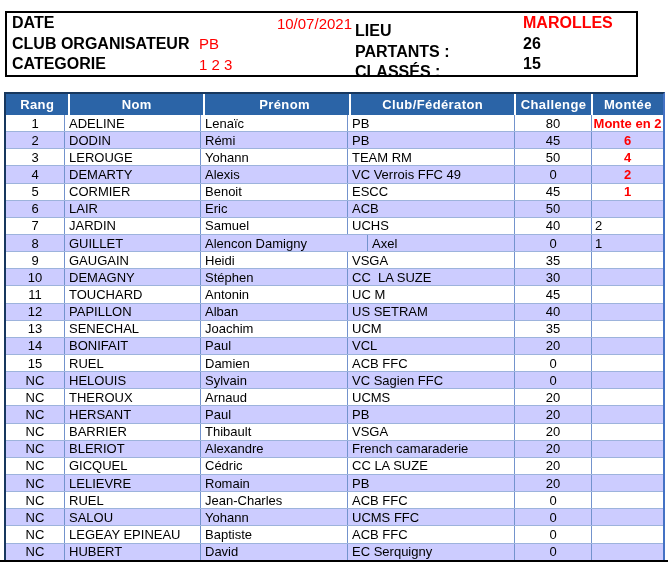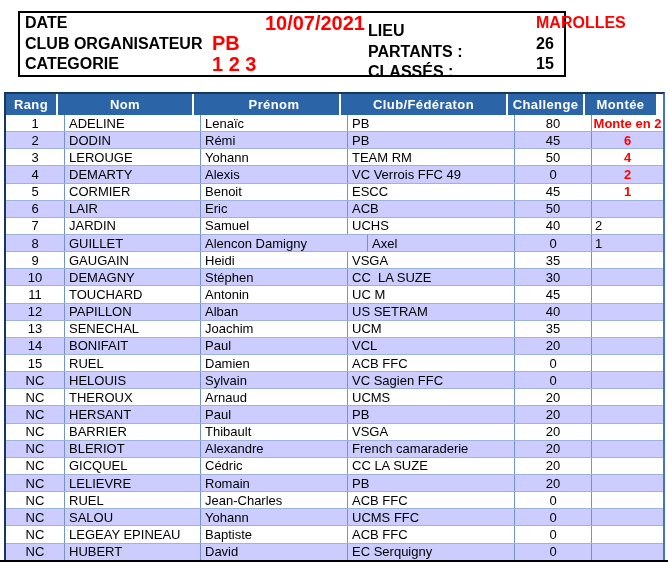--- a/index.html
+++ b/index.html
@@ -1,24 +1,24 @@
 <!DOCTYPE html>
 <html><head>
 <meta charset="utf-8">
 <style>
   * { margin:0; padding:0; box-sizing:border-box; }
   html,body { width:668px; height:570px; background:#ffffff;
     font-family:"Liberation Sans", sans-serif; overflow:hidden; position:relative; }
 
   
-  .info-box { position:absolute; left:18px; top:11px; width:548px; height:66px;
+  .info-box { position:absolute; left:5px; top:11px; width:633px; height:66px;
     border:2px solid #000; background:#fff; }
   .info-row { position:relative; height:20.6px; display:flex; align-items:center; }
   .info-label { position:absolute; left:5px; font-size:16px; font-weight:bold; color:#000; white-space:nowrap; }
-  .info-val1 { position:absolute; left:192px; width:153px; font-size:20px; font-weight:bold; color:#FF0000; white-space:pre; }
+  .info-val1 { position:absolute; left:192px; width:153px; font-size:15px; font-weight:normal; color:#FF0000; white-space:pre; }
   .info-val1.right { text-align:right; }
   .info-label2 { position:absolute; left:348px; font-size:16px; font-weight:bold; color:#000; white-space:nowrap;margin-top:16px; }
   .info-val2 { position:absolute; left:516px; font-size:16px; font-weight:bold; white-space:nowrap; }
   .red { color:#FF0000; }
   .blk { color:#000; }
 
   
   .grid { position:absolute; left:4px; top:92px; width:661px;
     border-top:2px solid #17375E; border-left:2px solid #17375E; border-right:2px solid #4472C4; }
   .thead { display:flex; height:21px; background:#ffffff; }
@@ -31,21 +31,21 @@
   .td { font-size:13px; color:#000; display:flex; align-items:center;
     border-right:1px solid #7393CD; height:100%; overflow:hidden; white-space:pre; }
   .td:last-child { border-right:none; }
   .td.center { justify-content:center; }
   .td.left { padding-left:4px; }
   .td.montee-red { justify-content:center; color:#FF0000; font-weight:bold; }
   .td.montee-plain { padding-left:3px; }
   
   .c0 { width:59px; } .c1 { width:136px; } .c2 { width:147px;padding-left:15px; }
   .c3 { width:167px; } .c4 { width:77px; } .c5 { width:71px; }
-  .thead .c0 { width:52px; } 
+  .thead .c0 { width:65px; } 
 
   .page-break-line { position:absolute; left:0; top:560px; width:668px; height:2px; background:#000; }
 </style>
 </head>
 <body>
 
 <div class="info-box">
   <div class="info-row">
     <span class="info-label">DATE</span>
     <span class="info-val1 right red">10/07/2021</span>

